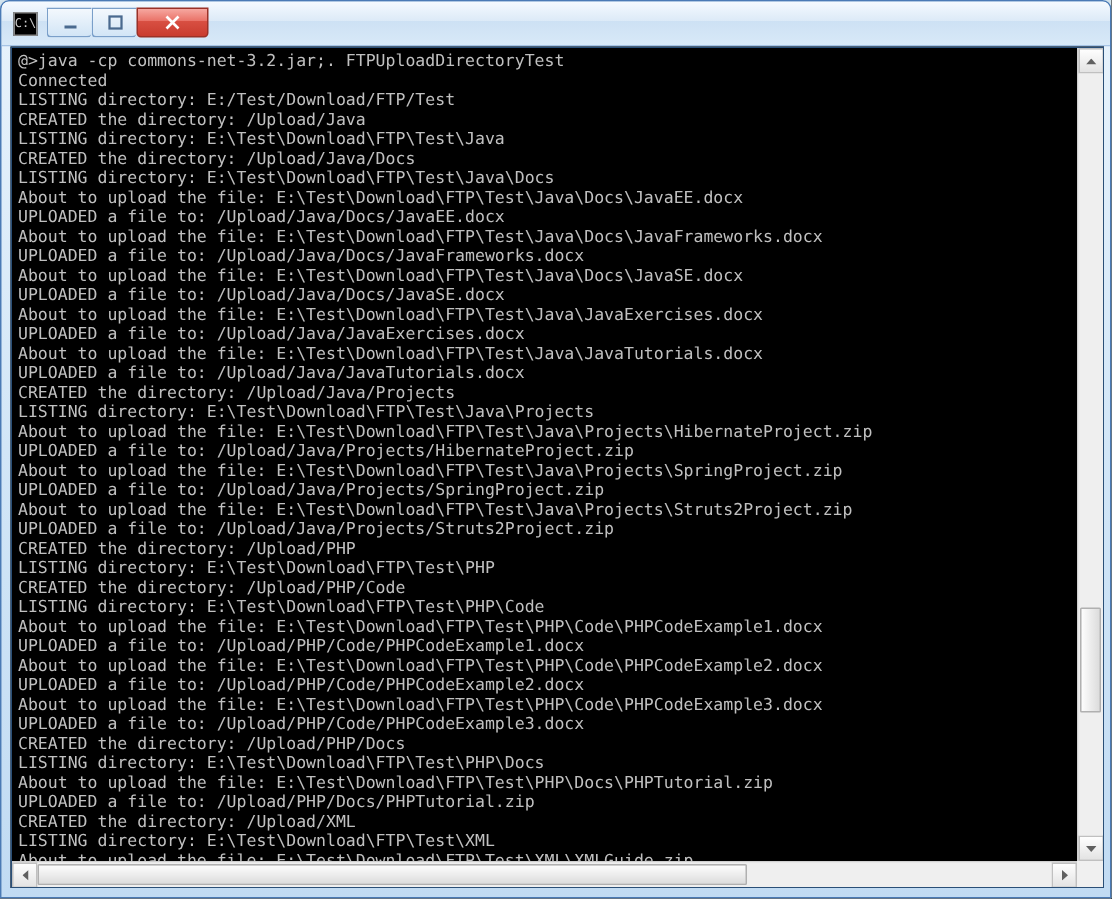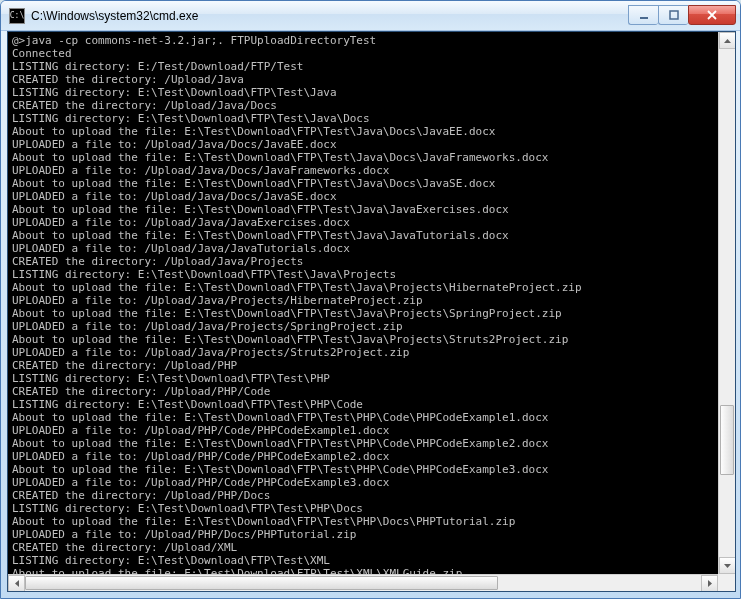--- a/index.html
+++ b/index.html
@@ -161,21 +161,20 @@
     .bottom-pad { height: 6px; }
   </style>
 </head>
 <body>
 
 <div class="window">
   <div class="titlebar">
     <div class="icon-box">
       <span>C:\</span>
     </div>
-    <div class="title">C:\Windows\system32\cmd.exe</div>
     <div class="win-buttons">
       <div class="win-btn minimize">
         <svg width="10" height="10" viewBox="0 0 10 10">
             <rect x="1" y="7" width="8" height="2" fill="#4a6a8f"></rect>
           </svg>
       </div>
       <div class="win-btn maximize">
         <svg width="10" height="10" viewBox="0 0 10 10">
             <rect x="1" y="1" width="8" height="8" fill="none" stroke="#4a6a8f" stroke-width="1.5"></rect>
           </svg>

